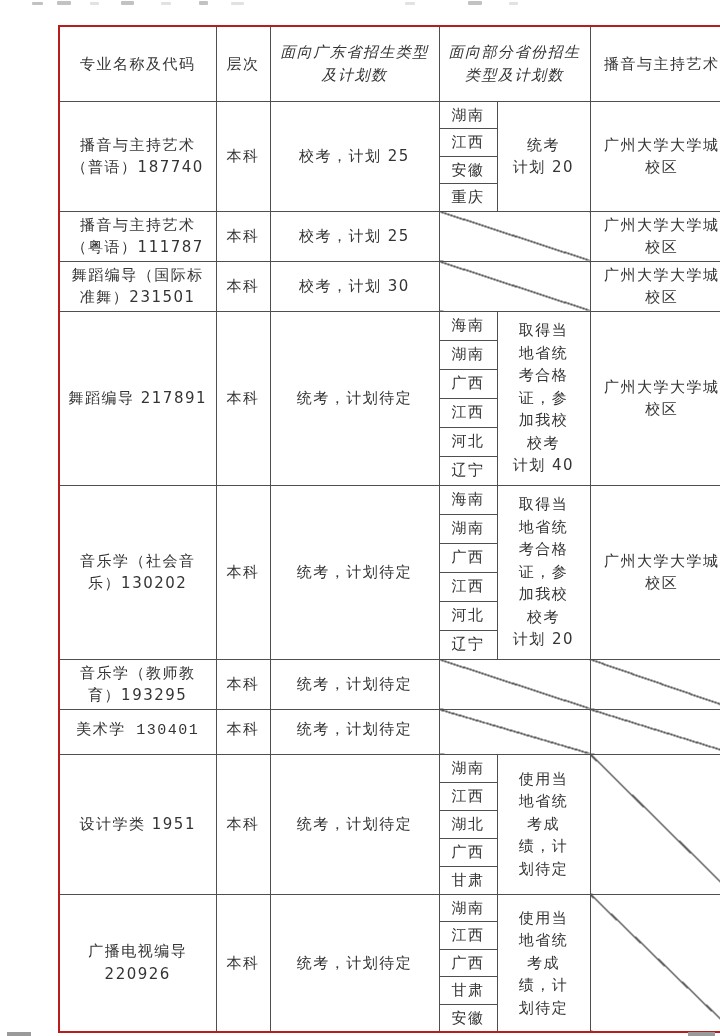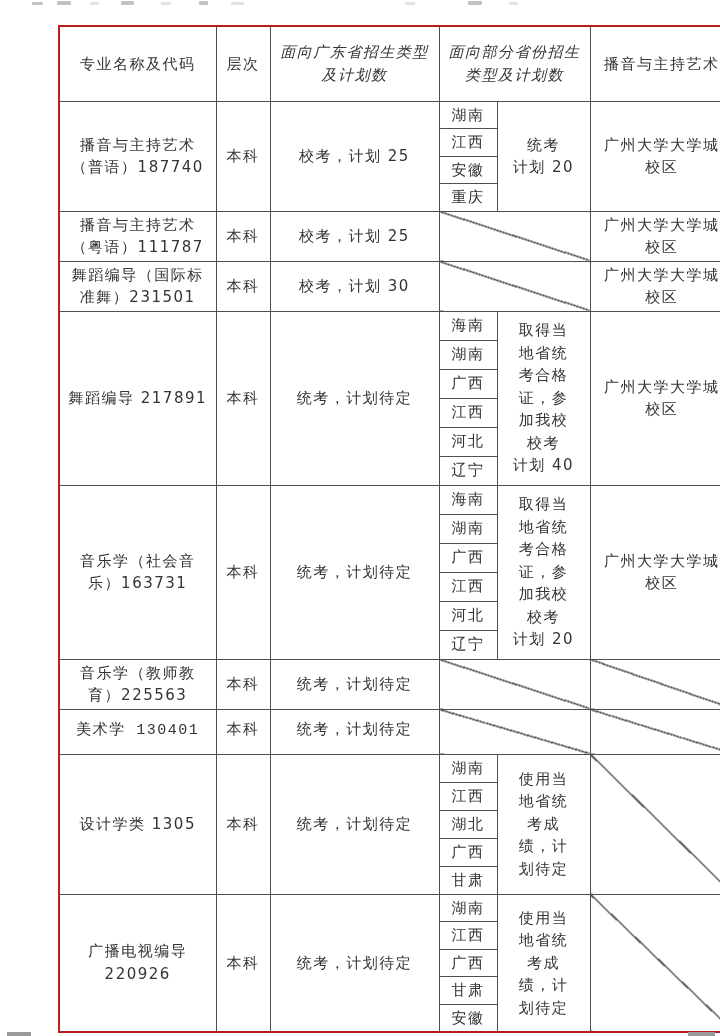--- a/index.html
+++ b/index.html
@@ -153,21 +153,21 @@
         <td class="prov">江西</td>
       </tr>
   <tr class="rh29">
         <td class="prov">河北</td>
       </tr>
   <tr class="rh29">
         <td class="prov">辽宁</td>
       </tr>
 
   <tr class="rh29">
-    <td class="c1" rowspan="6">音乐学（社会音乐）163731</td>
+    <td class="c1" rowspan="6">音乐学（社会音乐）130202</td>
     <td rowspan="6">本科</td>
     <td rowspan="6">统考，计划待定</td>
     <td class="prov">海南</td>
     <td rowspan="6">
       <div class="otherbox">取得当地省统考合格证，参加我校校考</div>
       <div>计划 20</div>
     </td>
     <td rowspan="6">广州大学大学城校区</td>
   </tr>
   <tr class="rh29">
@@ -180,37 +180,37 @@
         <td class="prov">江西</td>
       </tr>
   <tr class="rh29">
         <td class="prov">河北</td>
       </tr>
   <tr class="rh29">
         <td class="prov">辽宁</td>
       </tr>
 
   <tr class="rh50">
-    <td class="c1">音乐学（教师教育）225563</td>
+    <td class="c1">音乐学（教师教育）193295</td>
     <td>本科</td>
     <td>统考，计划待定</td>
     <td colspan="2" class="diag"></td>
     <td class="diag"></td>
   </tr>
 
   <tr class="rh45">
     <td class="c1">美术学 130401</td>
     <td>本科</td>
     <td>统考，计划待定</td>
     <td colspan="2" class="diag"></td>
     <td class="diag"></td>
   </tr>
 
   <tr class="rh28">
-    <td class="c1" rowspan="5">设计学类 1305</td>
+    <td class="c1" rowspan="5">设计学类 1951</td>
     <td rowspan="5">本科</td>
     <td rowspan="5">统考，计划待定</td>
     <td class="prov">湖南</td>
     <td rowspan="5">
       <div class="otherbox">使用当地省统考成绩，计划待定</div>
     </td>
     <td rowspan="5" class="diag"></td>
   </tr>
   <tr class="rh28">
         <td class="prov">江西</td>

